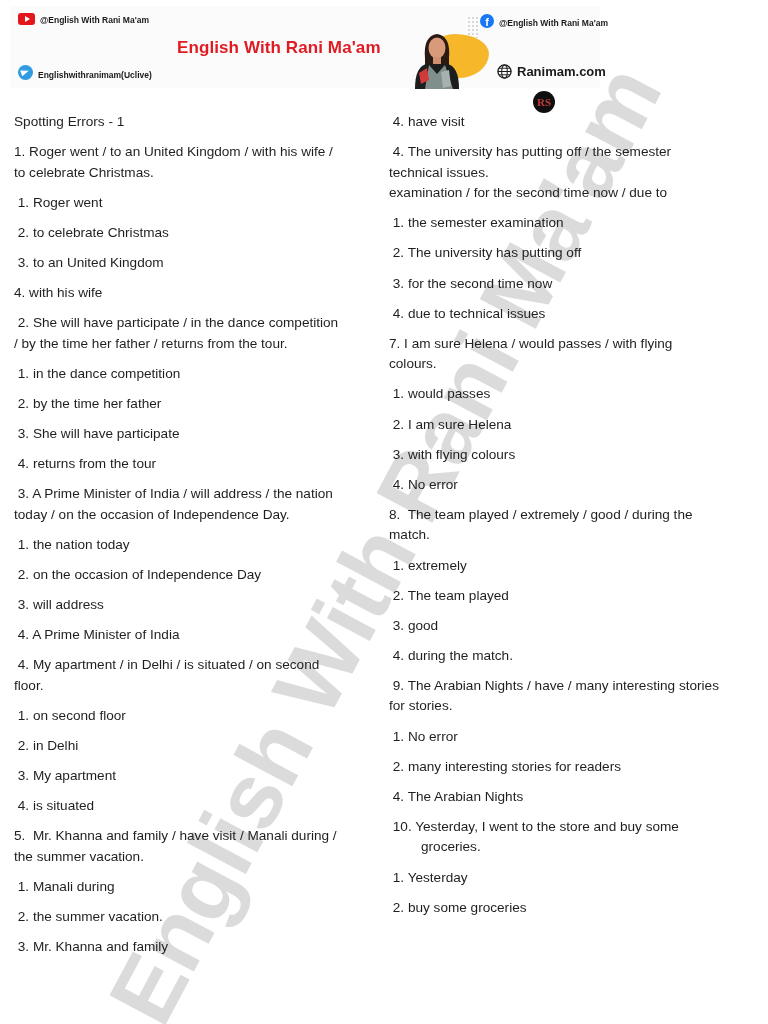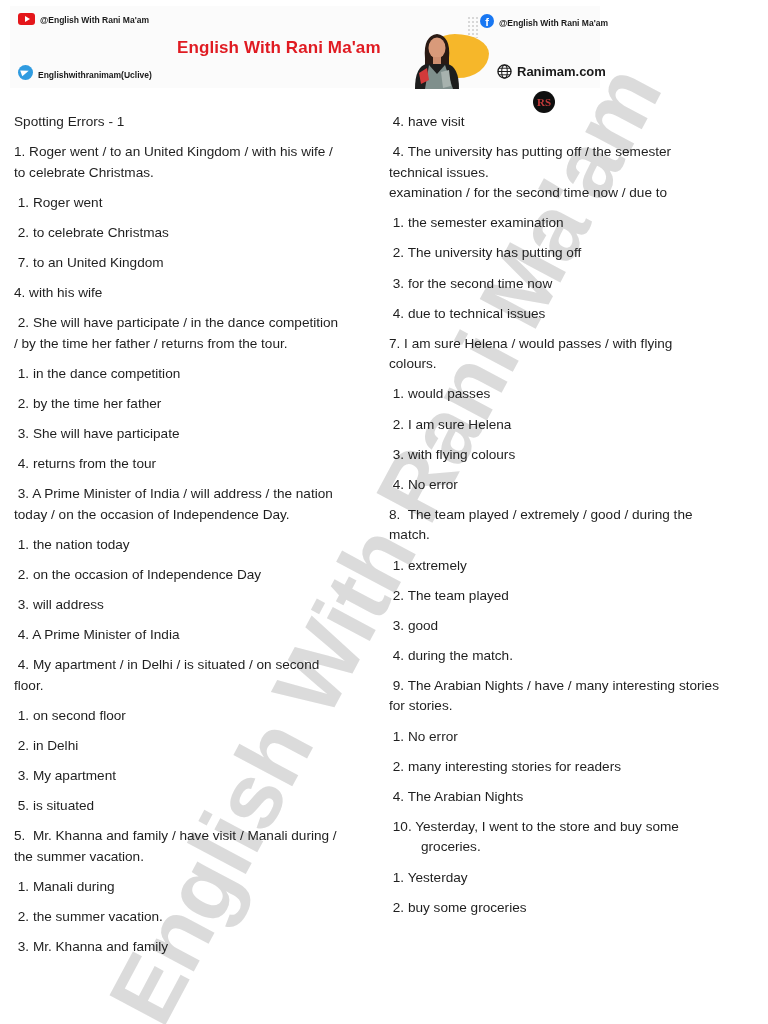--- a/index.html
+++ b/index.html
@@ -92,21 +92,21 @@
         <div class="line" style="white-space: pre;">1. Roger went / to an United Kingdom / with his wife /</div>
         <div class="line" style="white-space: pre;">to celebrate Christmas.</div>
       </div>
       <div class="block">
         <div class="line" style="white-space: pre;"> 1. Roger went</div>
       </div>
       <div class="block">
         <div class="line" style="white-space: pre;"> 2. to celebrate Christmas</div>
       </div>
       <div class="block">
-        <div class="line" style="white-space: pre;"> 7. to an United Kingdom</div>
+        <div class="line" style="white-space: pre;"> 3. to an United Kingdom</div>
       </div>
       <div class="block">
         <div class="line" style="white-space: pre;">4. with his wife</div>
       </div>
       <div class="block">
         <div class="line" style="white-space: pre;"> 2. She will have participate / in the dance competition</div>
         <div class="line" style="white-space: pre;">/ by the time her father / returns from the tour.</div>
       </div>
       <div class="block">
         <div class="line" style="white-space: pre;"> 1. in the dance competition</div>
@@ -143,21 +143,21 @@
       <div class="block">
         <div class="line" style="white-space: pre;"> 1. on second floor</div>
       </div>
       <div class="block">
         <div class="line" style="white-space: pre;"> 2. in Delhi</div>
       </div>
       <div class="block">
         <div class="line" style="white-space: pre;"> 3. My apartment</div>
       </div>
       <div class="block">
-        <div class="line" style="white-space: pre;"> 5. is situated</div>
+        <div class="line" style="white-space: pre;"> 4. is situated</div>
       </div>
       <div class="block">
         <div class="line" style="white-space: pre;">5.  Mr. Khanna and family / have visit / Manali during /</div>
         <div class="line" style="white-space: pre;">the summer vacation.</div>
       </div>
       <div class="block">
         <div class="line" style="white-space: pre;"> 1. Manali during</div>
       </div>
       <div class="block">
         <div class="line" style="white-space: pre;"> 2. the summer vacation.</div>

